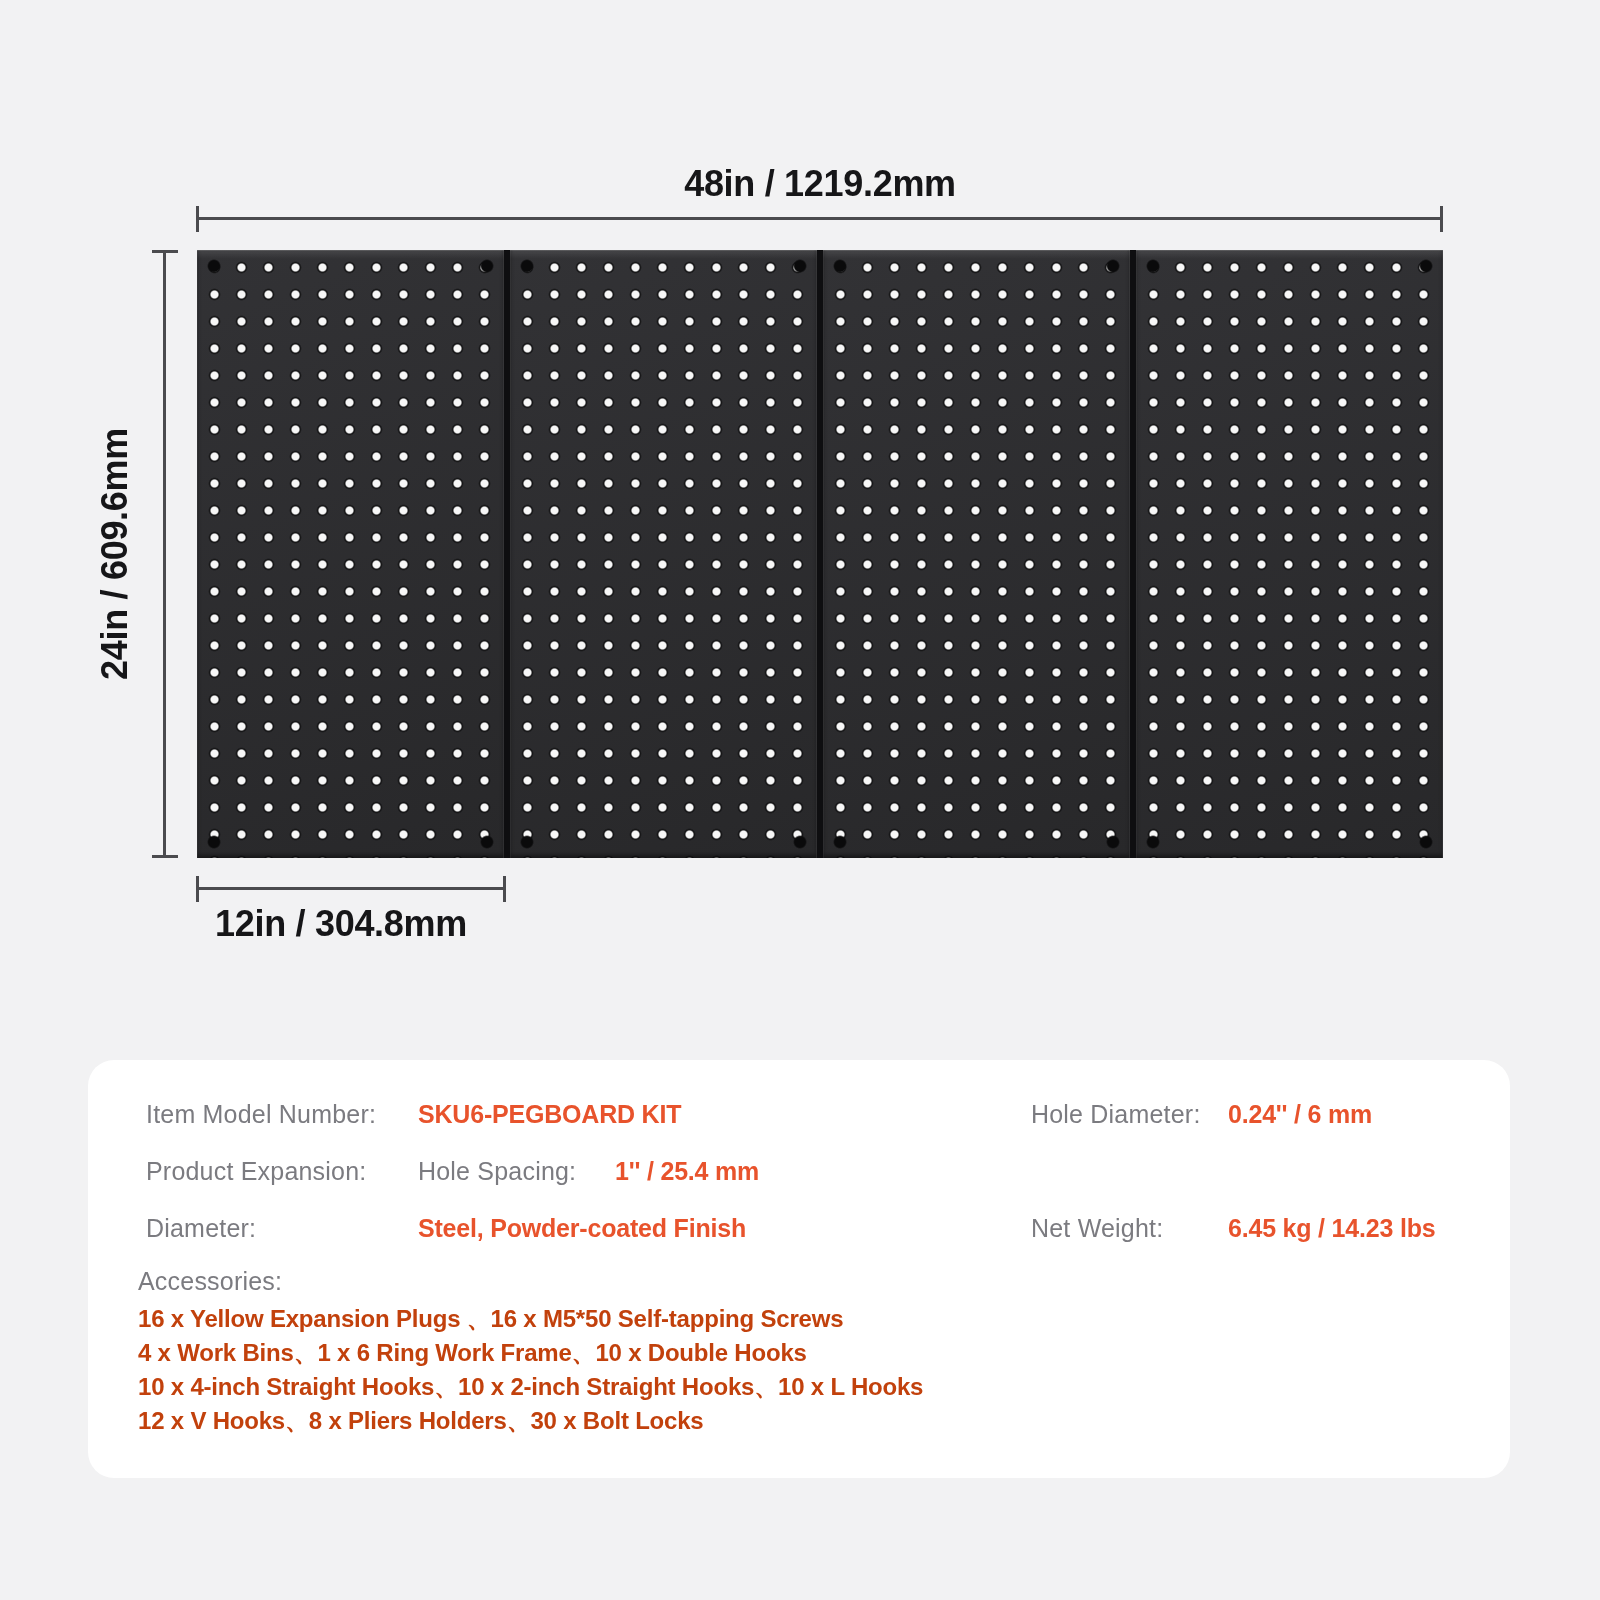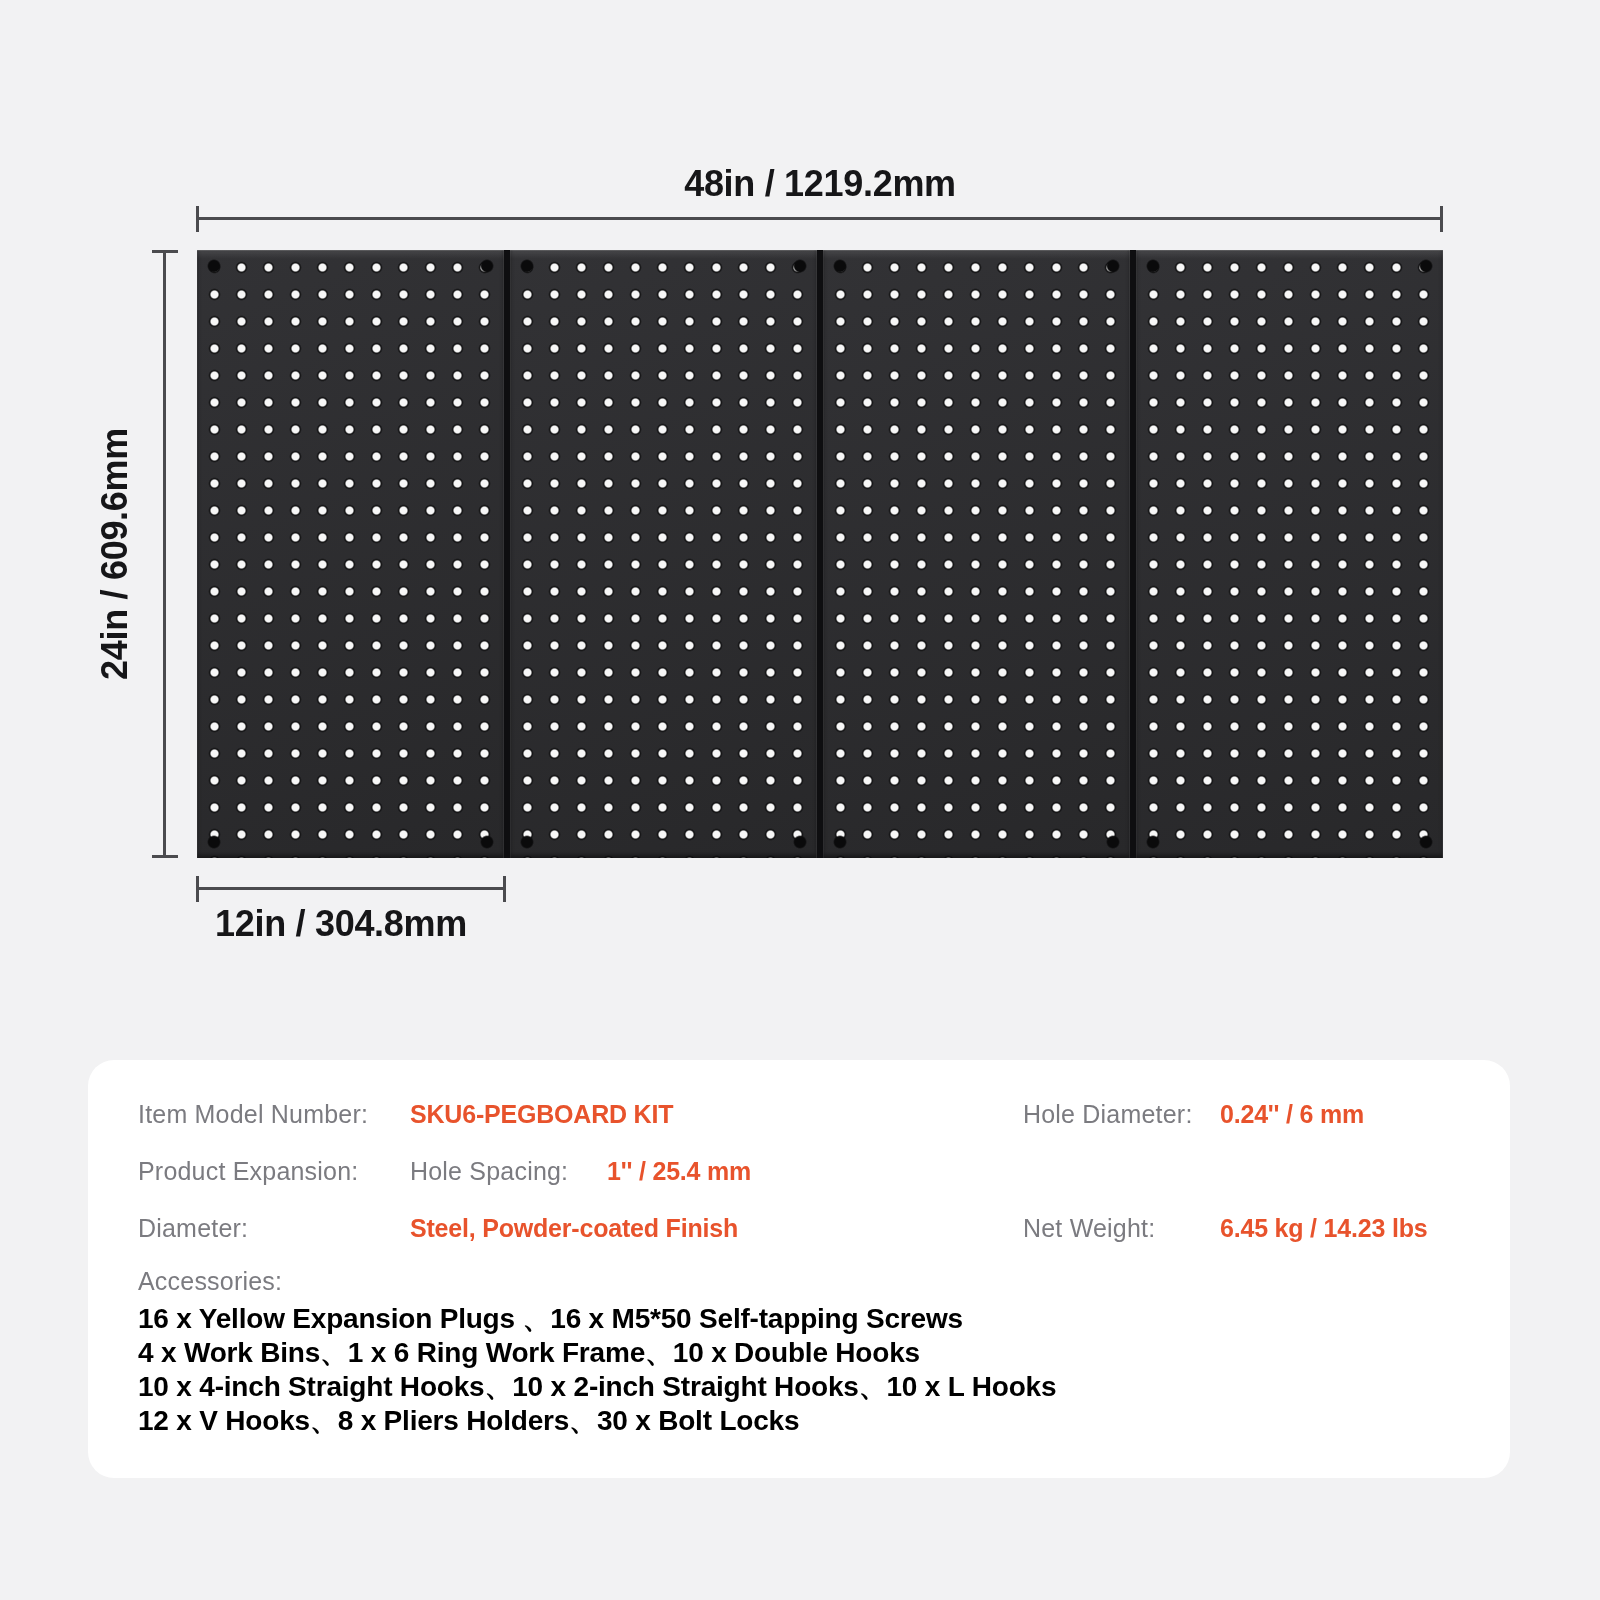--- a/index.html
+++ b/index.html
@@ -114,20 +114,21 @@
     height: 418px;
     background: #ffffff;
     border-radius: 26px;
     box-sizing: border-box;
     padding: 26px 44px 0 50px;
   }
   .spec-row {
     display: flex;
     align-items: center;
     height: 57px;
+    margin-left: 8px;
   }
   .c1 { width: 272px; flex: none; }
   .c2 { width: 613px; flex: none; }
   .c3 { width: 197px; flex: none; }
   .c4 { flex: 1; }
   .label {
     font-size: 25px;
     color: #7b7b80;
     letter-spacing: 0.2px;
     white-space: nowrap;
@@ -141,23 +142,23 @@
   }
   .acc-row {
     display: flex;
     align-items: flex-start;
     margin-top: 7px;
     flex-direction: column;
   }
   .acc-label-wrap { width: 272px; flex: none; line-height: 34px; }
   .acc-lines { flex: 1; }
   .acc-line {
-    font-size: 28px;
+    font-size: 24px;
     font-weight: 700;
-    color: #000000;
+    color: #c2410c;
     line-height: 34px;
     letter-spacing: -0.2px;
     white-space: nowrap;
   }
 </style>
 </head>
 <body>
 
 <div class="stage">
 

